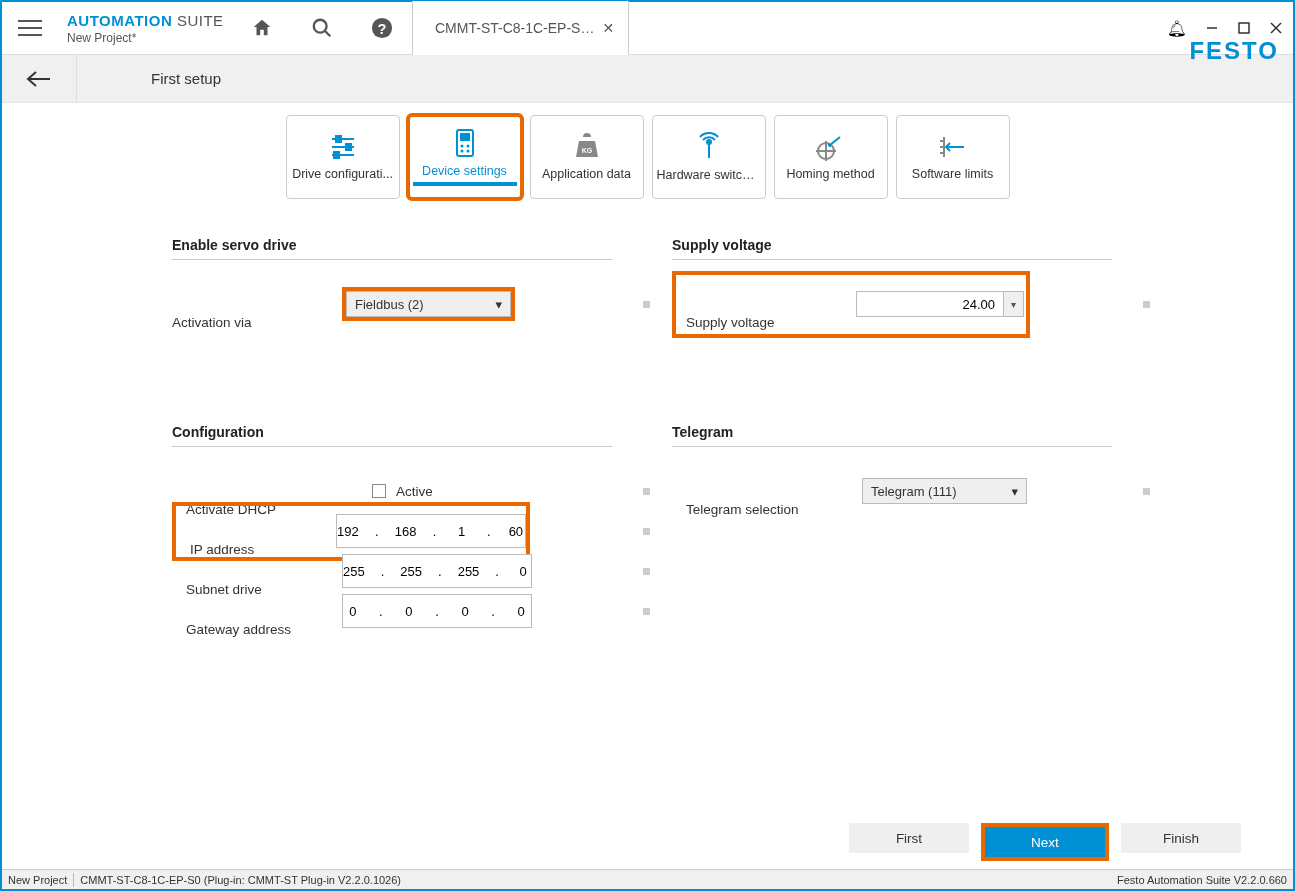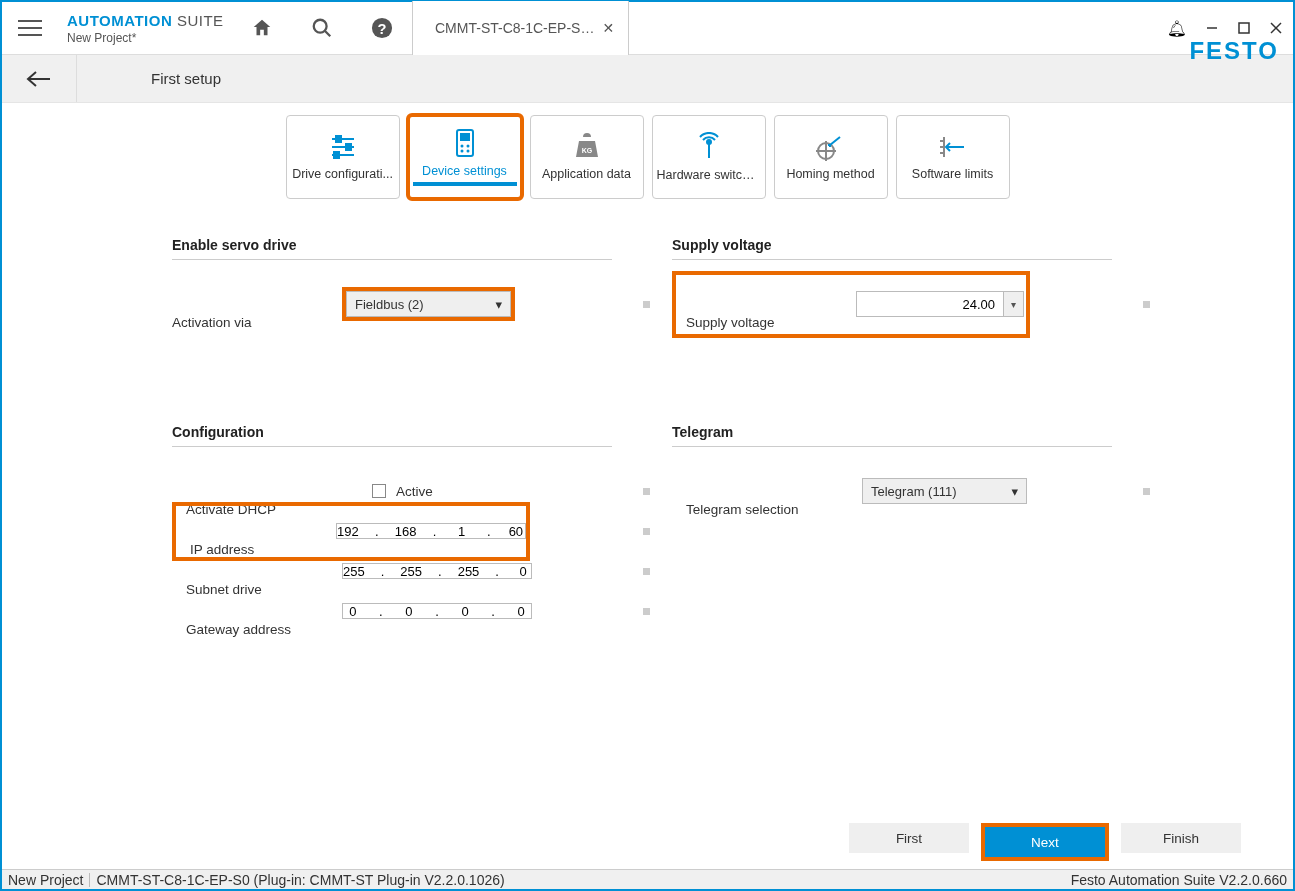--- a/index.html
+++ b/index.html
@@ -37,30 +37,30 @@
 .col { width: 440px; }
 .sec-title { font-size: 14px; font-weight: 700; color: #222; margin-bottom: 6px; }
 .sec-rule { border-top: 1px solid #ccc; margin-bottom: 24px; }
 .row { display: flex; align-items: center; height: 40px; position: relative; }
 .row-label { width: 170px; font-size: 13.5px; color: #333; margin-top: 36px; }
 .select { width: 165px; height: 26px; background: #efefef; border: 1px solid #bbb; display: flex; align-items: center; padding: 0 8px; font-size: 13px; color: #333; cursor: pointer; }
 .select .caret { margin-left: auto; }
 .txt-input { width: 148px; height: 26px; border: 1px solid #bbb; text-align: right; padding: 0 8px; font-size: 13px; background: #fff; }
 .spin-btn { width: 20px; height: 26px; background: #efefef; border: 1px solid #bbb; border-left: none; display: flex; align-items: center; justify-content: center; }
 .marker { position: absolute; right: -38px; width: 7px; height: 7px; background: #ccc; }
-.ip-box { width: 190px; height: 16px; border: 1px solid #bbb; background: #fff; display: flex; align-items: center; justify-content: center; gap: 16px; font-size: 13px; }
+.ip-box { width: 190px; height: 34px; border: 1px solid #bbb; background: #fff; display: flex; align-items: center; justify-content: center; gap: 16px; font-size: 13px; }
 .ip-box span.oct { width: 36px; text-align: center; }
 .ip-box span.dot { width: 8px; text-align: center; }
 .checkbox { width: 14px; height: 14px; border: 1px solid #888; margin-right: 10px; }
 .cfg-indent .row-label { padding-left: 14px; }
 .footer-btns { position: absolute; bottom: 28px; right: 52px; display: flex; gap: 12px; }
 .btn { width: 120px; height: 30px; display: flex; align-items: center; justify-content: center; font-size: 13.5px; cursor: pointer; }
 .btn-grey { background: #efefef; color: #333; }
 .btn-primary { background: #0090d4; color: #fff; }
-.status-bar { height: 20px; background: #f0f0f0; border-top: 1px solid #ccc; display: flex; align-items: center; font-size: 14px; color: #333; padding: 0 6px; position: absolute; bottom: 0; left: 0; right: 0; }
+.status-bar { height: 20px; background: #f0f0f0; border-top: 1px solid #ccc; display: flex; align-items: center; font-size: 11px; color: #333; padding: 0 6px; position: absolute; bottom: 0; left: 0; right: 0; }
 .status-bar .sep { border-left: 1px solid #bbb; height: 14px; margin: 0 6px; }
 .status-right { margin-left: auto; }
 </style>
 </head>
 <body>
 
 <div class="app">
 
   <div class="topbar">
     <div class="hamburger">

